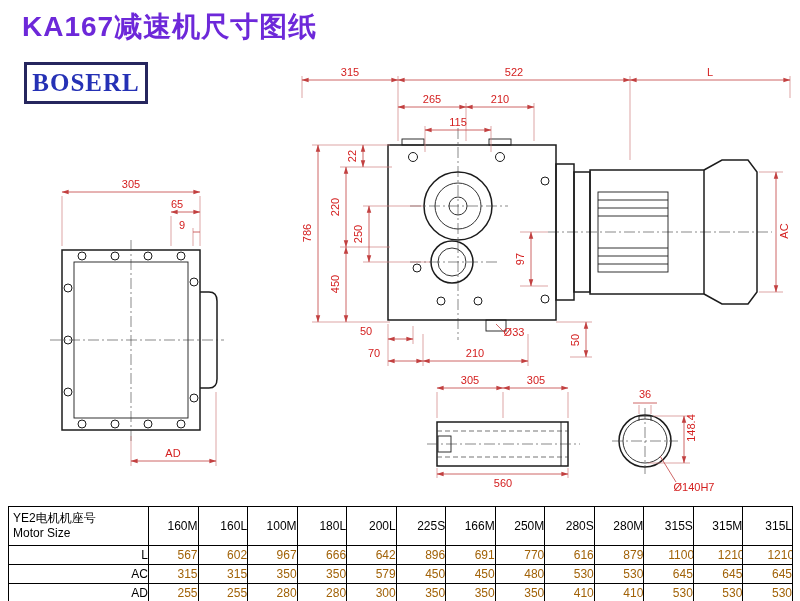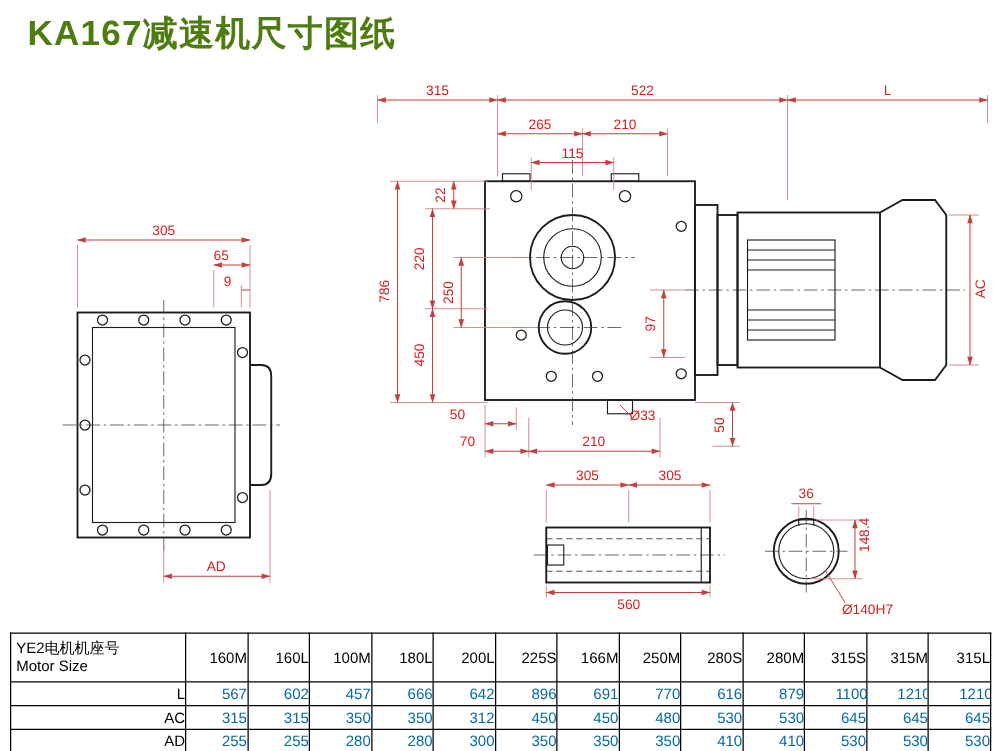--- a/index.html
+++ b/index.html
@@ -1,42 +1,45 @@
 <!DOCTYPE html>
 <html><head>
 <meta charset="utf-8">
 <style>
   html,body{margin:0;padding:0;background:#fff;}
   #page{position:relative;width:800px;height:601px;background:#fff;overflow:hidden;font-family:"Liberation Sans",sans-serif;}
-  .title{position:absolute;left:22px;top:8px;font-size:28px;font-weight:bold;color:#4d7c0f;letter-spacing:1px;white-space:nowrap;}
+  .title{position:absolute;left:22px;top:8px;font-size:28px;font-weight:bold;color:#6d28d9;letter-spacing:1px;white-space:nowrap;}
   .logo{position:absolute;left:24px;top:62px;width:118px;height:36px;border:3px solid #26265e;display:flex;align-items:center;justify-content:center;background:#fff;}
   .logo span{font-family:"Liberation Serif",serif;font-weight:bold;font-size:25px;color:#2531b5;letter-spacing:1px;}
   svg{position:absolute;left:0;top:0;}
   text.dt{fill:#d42020;font-family:"Liberation Sans",sans-serif;font-size:11px;}
   .ol{fill:none;stroke:#1c1c1c;stroke-width:1.5;}
   .dl{fill:none;stroke:#1c1c1c;stroke-width:0.9;}
   .hole{fill:#fff;stroke:#1c1c1c;stroke-width:1;}
   .cl{stroke:#3a3a3a;stroke-width:0.6;stroke-dasharray:11 3 2 3;fill:none;}
   .hid{stroke:#3a3a3a;stroke-width:0.7;stroke-dasharray:5 3;fill:none;}
   .dim{stroke:#c24040;stroke-width:0.8;fill:none;marker-start:url(#arr);marker-end:url(#arr);}
   .dimn{stroke:#c24040;stroke-width:0.8;fill:none;}
   .ext{stroke:#cf8080;stroke-width:0.7;fill:none;}
   .dim-table{position:absolute;left:8px;top:506px;width:785px;border-collapse:collapse;table-layout:fixed;background:#fff;}
   .dim-table th,.dim-table td{border:1px solid #000;text-align:right;vertical-align:middle;font-weight:normal;font-size:12px;color:#000;padding:0;overflow:hidden;}
   .dim-table thead th{height:36px;}
   .dim-table tbody td{height:18px;}
   th.motor-label{text-align:left;padding:1px 4px;font-size:12px;line-height:1.25;margin-left:12px;}
-  td.val{color:#0369a1;padding-left:24px;}
+  td.val{color:#a16207;padding-left:24px;}
 </style>
 </head>
 <body>
 
 <div id="page">
 
   <div class="title">KA167减速机尺寸图纸</div>
+  <div class="logo">
+    <span>BOSERL</span>
+  </div>
 
   <svg width="800" height="601" viewBox="0 0 800 601">
     <defs>
       <marker id="arr" viewBox="0 0 10 10" refX="9.5" refY="5" markerWidth="9" markerHeight="7" orient="auto-start-reverse" markerUnits="userSpaceOnUse">
         <path d="M10,5 L0,1.8 L0,8.2 Z" fill="#c24040"></path>
       </marker>
     </defs>
 
     <g>
       <rect class="ol" x="62" y="250" width="138" height="180"></rect>
@@ -244,39 +247,39 @@
           <th>315S</th>
           <th>315M</th>
           <th>315L</th>
         </tr>
     </thead>
     <tbody id="tbl-body">
         <tr>
           <td>L</td>
           <td class="val">567</td>
           <td class="val">602</td>
-          <td class="val">457</td>
+          <td class="val">967</td>
           <td class="val">666</td>
           <td class="val">642</td>
           <td class="val">896</td>
           <td class="val">691</td>
           <td class="val">770</td>
           <td class="val">616</td>
           <td class="val">879</td>
           <td class="val">1100</td>
           <td class="val">1210</td>
           <td class="val">1210</td>
         </tr>
         <tr>
           <td>AC</td>
           <td class="val">315</td>
           <td class="val">315</td>
           <td class="val">350</td>
           <td class="val">350</td>
-          <td class="val">312</td>
+          <td class="val">579</td>
           <td class="val">450</td>
           <td class="val">450</td>
           <td class="val">480</td>
           <td class="val">530</td>
           <td class="val">530</td>
           <td class="val">645</td>
           <td class="val">645</td>
           <td class="val">645</td>
         </tr>
         <tr>

